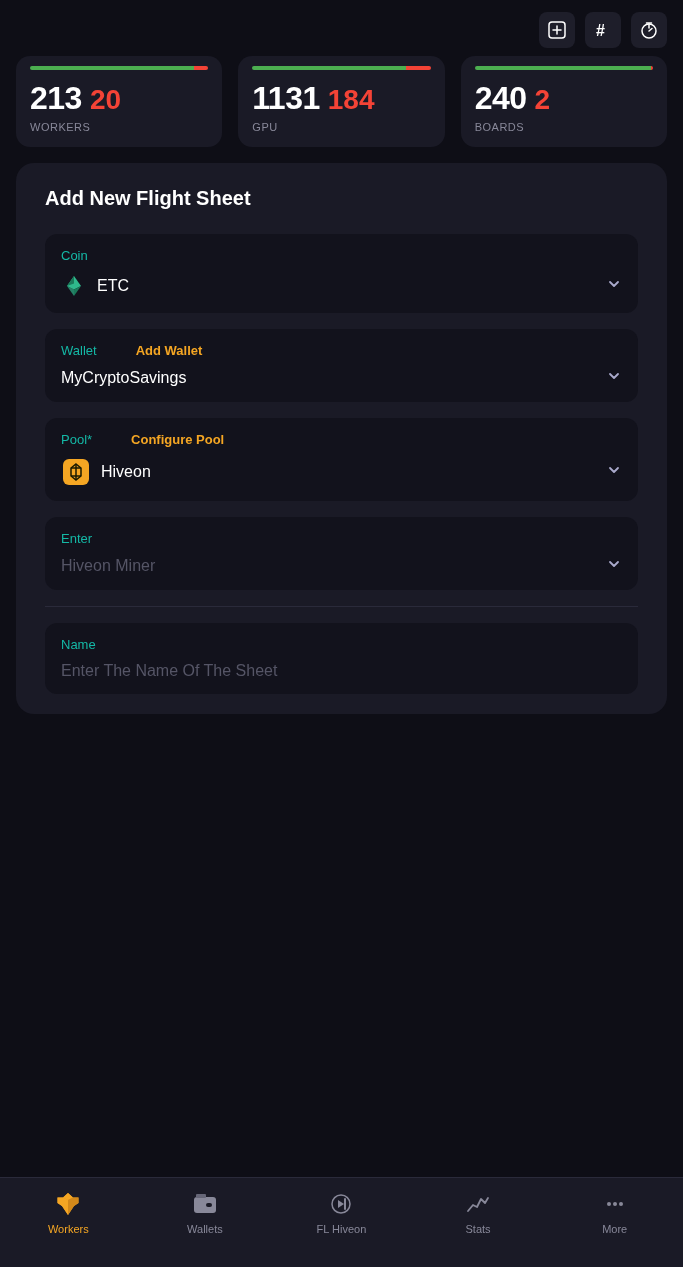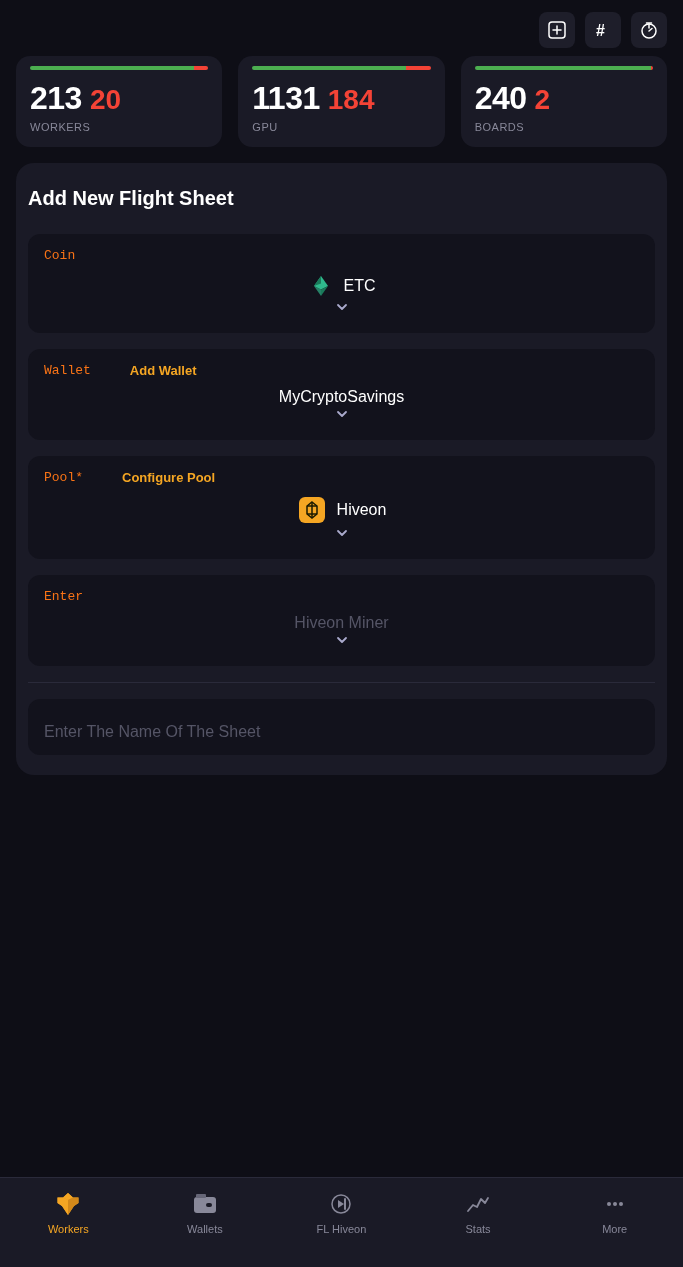--- a/index.html
+++ b/index.html
@@ -88,65 +88,64 @@
     
     .main-content {
       padding: 0 16px;
       overflow-y: auto;
       height: calc(1267px - 200px);
     }
 
     .form-container {
       background: #1a1a26;
       border-radius: 18px;
-      padding: 24px 12px 20px;
+      padding: 24px 29px 20px;
       margin-bottom: 16px;
     }
 
     .form-title {
       font-size: 20px;
       font-weight: 600;
       color: #ffffff;
       margin-bottom: 24px;
     }
 
     .field-group {
       background: #12121c;
       border-radius: 12px;
       padding: 14px 16px;
       margin-bottom: 16px;
     }
 
     .field-label {
       font-size: 13px;
-      color: #f97316;
+      color: #14b8a6;
       margin-bottom: 10px;
       font-weight: 500;
-      font-family: Liberation Mono, monospace;
     }
 
     .field-header {
       display: flex;
       justify-content: flex-start;
       align-items: center;
       margin-bottom: 10px;
       gap: 39px;
     }
 
     .field-action {
       font-size: 13px;
       color: #f5a623;
       font-weight: 600;
       cursor: pointer;
     }
 
     .field-select {
       display: flex;
       align-items: center;
-      flex-direction: column;
+      justify-content: space-between;
     }
 
     .field-value {
       display: flex;
       align-items: center;
       gap: 10px;
       font-size: 16px;
       font-weight: 500;
       color: #ffffff;
     }
@@ -351,20 +350,21 @@
           <svg width="16" height="16" viewBox="0 0 16 16" fill="none">
             <polyline points="4,6 8,10 12,6" stroke="#aaaacc" stroke-width="1.8" stroke-linecap="round" stroke-linejoin="round"></polyline>
           </svg>
         </span>
       </div>
     </div>
 
     <div class="divider"></div>
 
     <div class="name-field">
+      <div class="field-label">Name</div>
       <div class="name-placeholder">Enter The Name Of The Sheet</div>
     </div>
 
   </div>
 </div>
 
 <div class="bottom-nav">
 
   <div class="nav-item active">
     <div class="nav-icon icon-workers">

